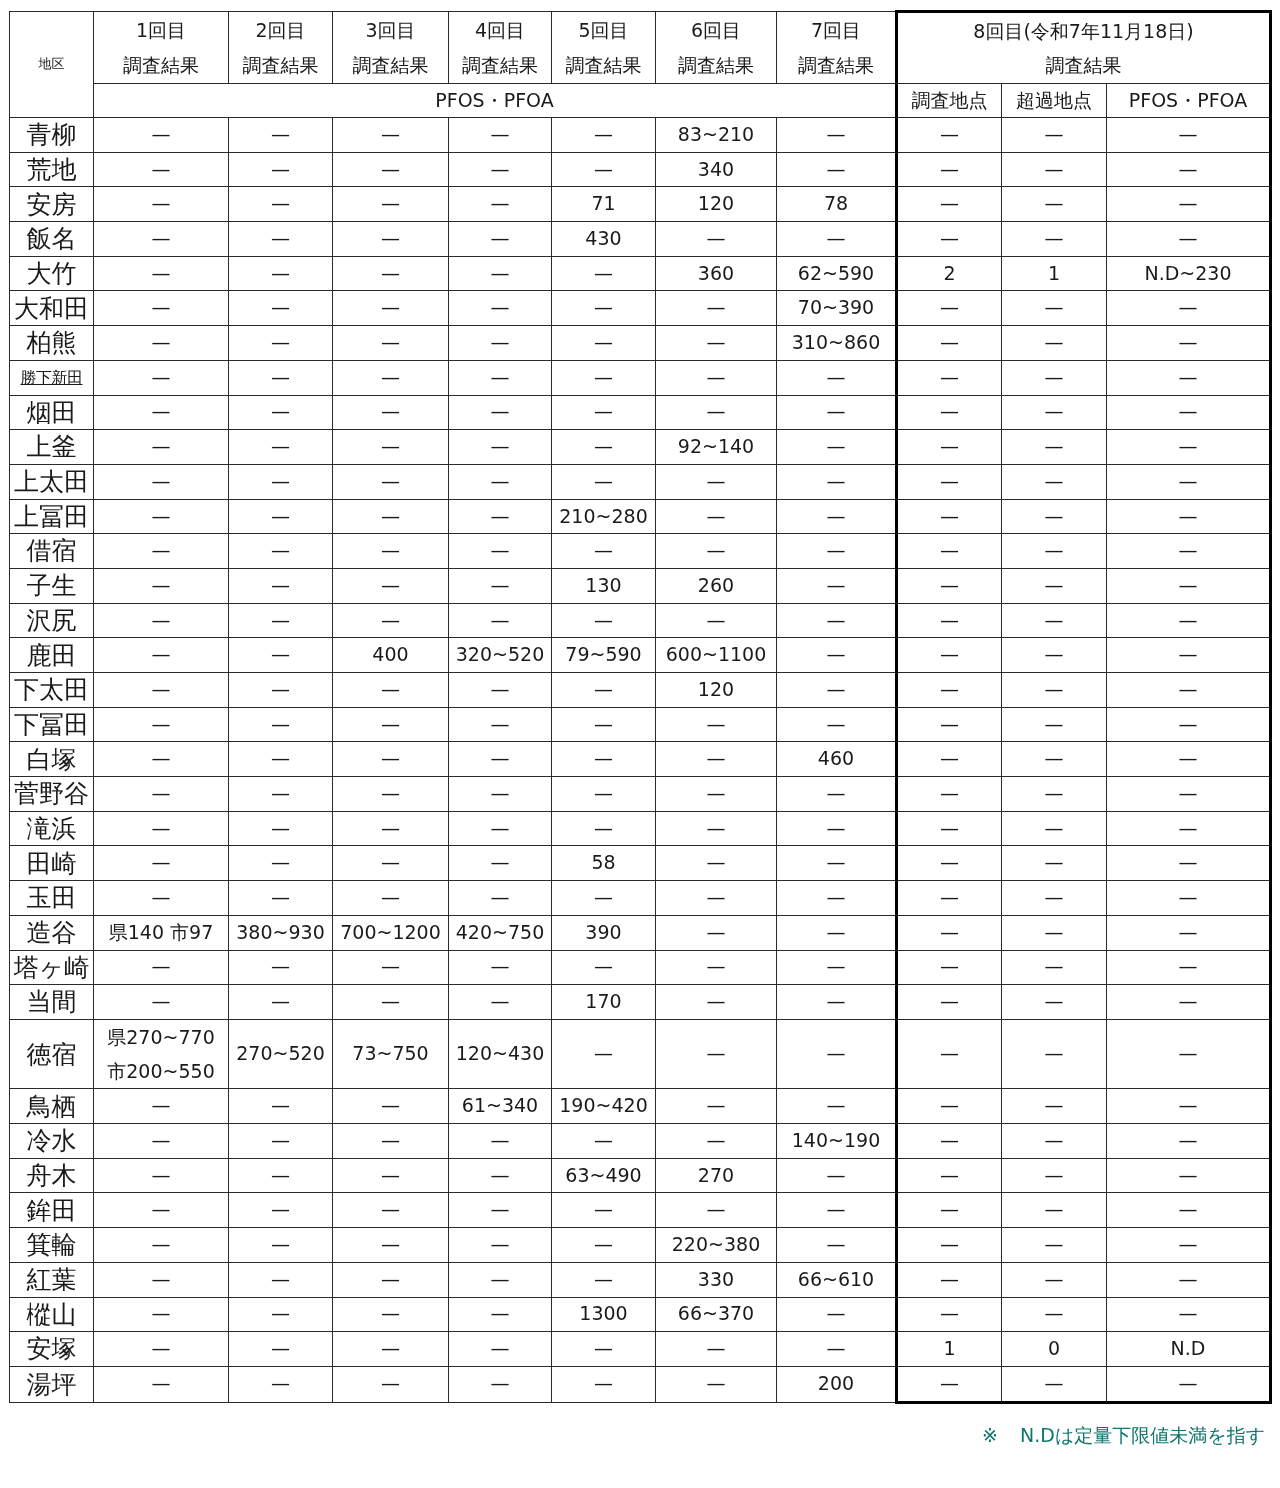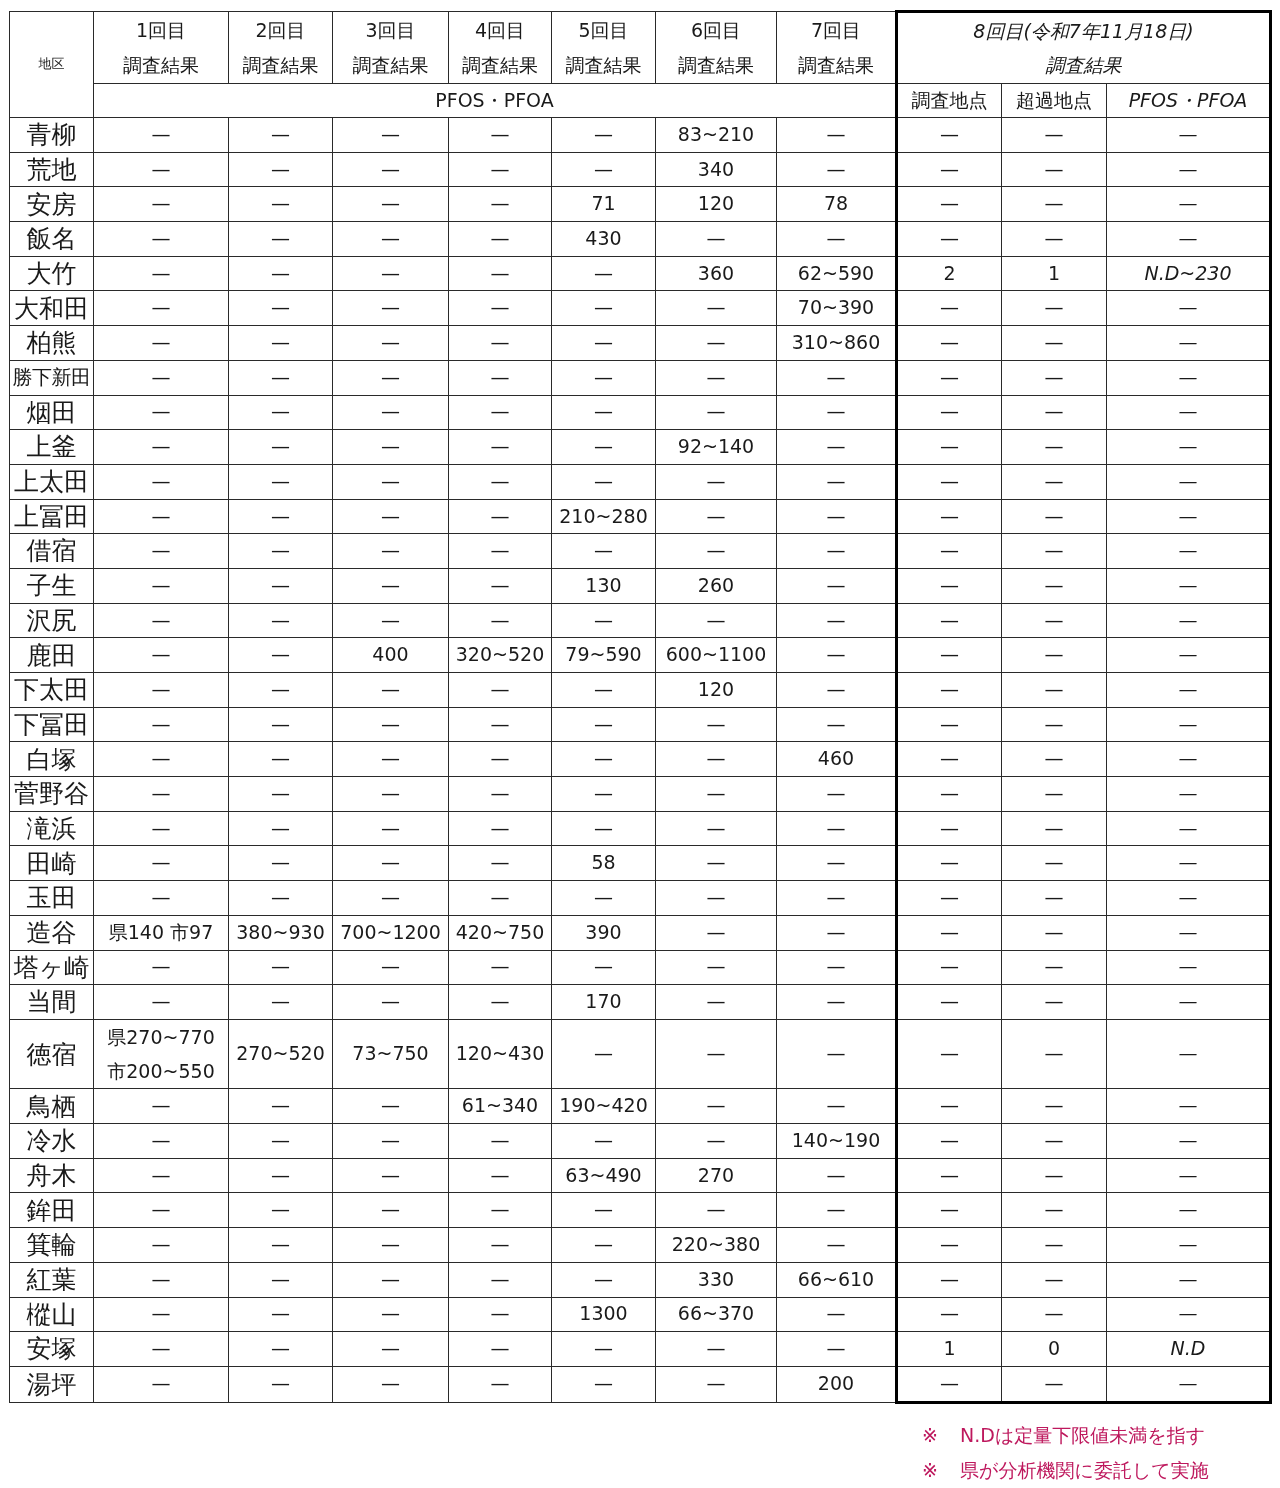--- a/index.html
+++ b/index.html
@@ -23,30 +23,30 @@
     white-space: nowrap;
     overflow: hidden;
     line-height: 1.25;
   }
   tr.data td { height: 33.7px; }
   tr.data.tall td { height: 68.5px; }
   tr.h1 th { height: 70px; }
   tr.h2 th { height: 33px; }
   th.area-head { font-size: 13px; }
   td.area { font-size: 25px; }
-  td.area.small { font-size: 20px; letter-spacing: -0.5px; }
+  td.area.small { font-size: 16px; letter-spacing: -0.5px; text-decoration: underline; }
   .two-line span { display: block; line-height: 1.8; }
   
   .r8-left { border-left: 3px solid #000 !important; }
-  .r8-right { border-right: 3px solid #000 !important; font-style: italic; }
+  .r8-right { border-right: 3px solid #000 !important; }
   .r8-top { border-top: 3px solid #000 !important; }
   .r8-bottom { border-bottom: 3px solid #000 !important; }
   .notes {
-    position: absolute; left: 922px; top: 1418px;
-    font-size: 19px; line-height: 35px; color: #be185d;
+    position: absolute; left: 982px; top: 1418px;
+    font-size: 19px; line-height: 35px; color: #0f766e;
   }
   .notes div { white-space: nowrap; }
   .notes .mark { display: inline-block; width: 38px; }
 </style>
 </head>
 <body>
 
 <div class="wrap">
 <table>
   <colgroup>
@@ -576,14 +576,13 @@
           <td class="r8-left r8-bottom">—</td>
           <td class="r8-bottom">—</td>
           <td class="r8-right r8-bottom">—</td>
         </tr>
       </tbody>
 </table>
 </div>
 
 <div class="notes">
   <div><span class="mark">※</span><span>N.Dは定量下限値未満を指す</span></div>
-  <div><span class="mark">※</span><span>県が分析機関に委託して実施</span></div>
 </div>
 
 </body></html>

